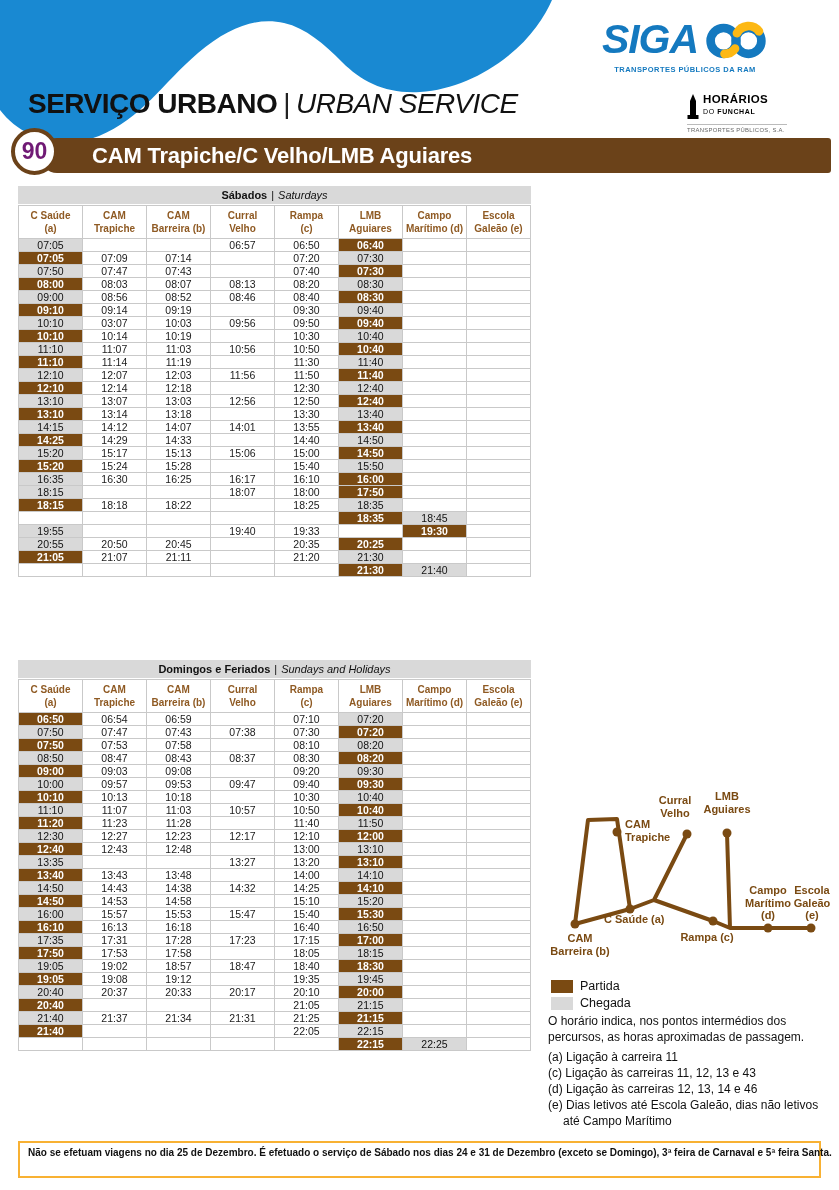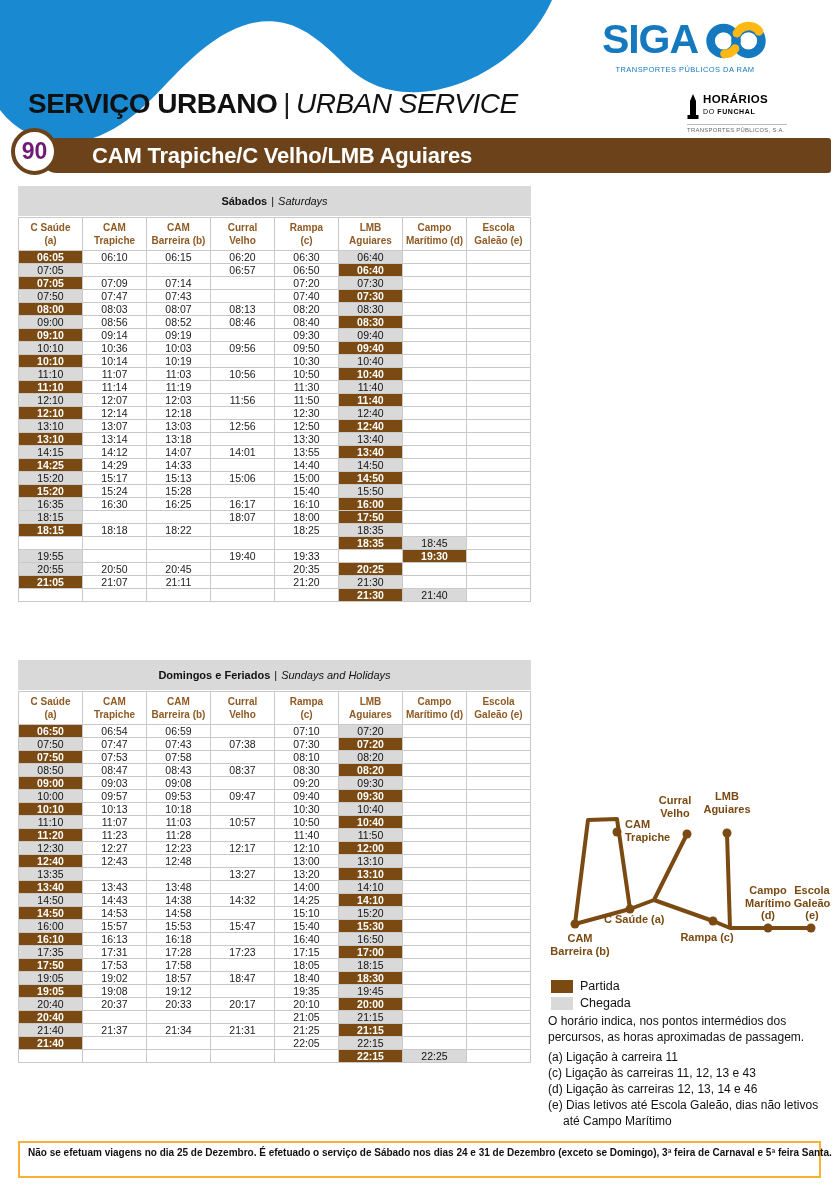--- a/index.html
+++ b/index.html
@@ -4,42 +4,42 @@
 <style>
   * { margin:0; padding:0; box-sizing:border-box; }
   html,body { background:#fff; }
   body { width:839px; height:1190px; position:relative; font-family:"Liberation Sans", sans-serif; overflow:hidden; color:#111; }
   .abs { position:absolute; }
 
   
   .wave { left:0; top:0; z-index:1; }
   .siga { left:596px; top:16px; width:178px; text-align:center; z-index:2; }
   .siga-row { display:flex; align-items:center; justify-content:center; gap:6px; }
-  .siga-word { font-size:41px; font-weight:bold; color:#1479BF; letter-spacing:-1px; line-height:1; }
-  .siga-tag { margin-top:3px; font-size:7.5px; font-weight:normal; color:#1479BF; letter-spacing:.45px; white-space:nowrap; }
+  .siga-word { font-size:41px; font-weight:bold; color:#1479BF; letter-spacing:-1px; line-height:1;font-style:italic; }
+  .siga-tag { margin-top:3px; font-size:7.5px; font-weight:bold; color:#1479BF; letter-spacing:.45px; white-space:nowrap; }
   .service-title { left:28px; top:88px; z-index:3; font-size:28px; letter-spacing:-.5px; white-space:nowrap; }
   .service-title .pt { font-weight:bold; }
   .service-title .sep { font-weight:300; color:#222; padding:0 6px; }
   .service-title .en { font-style:italic; font-weight:500; }
   .hf-logo { left:687px; top:94px; width:100px; z-index:2; }
   .hf-row { display:flex; align-items:flex-start; gap:4px; }
   .hf-name { line-height:1; }
   .hf-l1 { font-size:11.5px; font-weight:bold; letter-spacing:.4px; color:#000; }
   .hf-l2 { font-size:7px; letter-spacing:.6px; color:#000; margin-top:2px; }
   .hf-l2 b { font-weight:bold; }
   .hf-l3 { font-size:5.9px; color:#666; letter-spacing:.3px; margin-top:4px; border-top:1px solid #bbb; padding-top:2px; white-space:nowrap; }
 
   
   .banner-bar { left:40px; top:138px; width:791px; height:35px; background:#6B4219; border-radius:17px 3px 3px 17px; z-index:2; }
   .banner-title { color:#fff; font-weight:bold; font-size:22px; line-height:35px; padding-left:52px; letter-spacing:-.2px; white-space:nowrap; }
   .route-badge { left:11px; top:128px; width:47px; height:47px; border-radius:50%; background:#fff; border:4px solid #6B4219; color:#701a75; font-weight:bold; font-size:23px; display:flex; align-items:center; justify-content:center; z-index:3; }
 
   
   .tt-block { width:513px; z-index:2; }
-  .tt-title { height:30px; background:#D9D9D9; display:flex; align-items:center; justify-content:center; font-size:11px; margin-bottom:1px; }
+  .tt-title { height:18px; background:#D9D9D9; display:flex; align-items:center; justify-content:center; font-size:11px; margin-bottom:1px; }
   .tt-title .pt { font-weight:bold; }
   .tt-title .sep { padding:0 4px; font-weight:300; }
   .tt-title .en { font-style:italic; }
   table.tt { border-collapse:collapse; table-layout:fixed; width:513px; }
   .tt th { border:1px solid #C9C9C9; background:#fff; color:#8F5A23; font-size:10px; font-weight:bold; height:33px; line-height:1.3; text-align:center; vertical-align:middle; padding:0;margin-left:48px; }
   .tt td { border:1px solid #C9C9C9; height:13px; font-size:10.5px; text-align:center; vertical-align:middle; padding:0; color:#1a1a1a; background:#fff; }
   .tt td.p { background:#7A4A12; color:#fff; font-weight:bold; }
   .tt td.c { background:#D9D9D9; color:#111; }
 
   
@@ -124,30 +124,20 @@
             <th>CAM<br>Barreira (b)</th>
             <th>Curral<br>Velho</th>
             <th>Rampa<br>(c)</th>
             <th>LMB<br>Aguiares</th>
             <th>Campo<br>Marítimo (d)</th>
             <th>Escola<br>Galeão (e)</th>
           </tr>
         </thead>
         <tbody>
           <tr>
-            <td class="p">06:05</td>
-            <td>06:10</td>
-            <td>06:15</td>
-            <td>06:20</td>
-            <td>06:30</td>
-            <td class="c">06:40</td>
-            <td></td>
-            <td></td>
-          </tr>
-          <tr>
             <td class="c">07:05</td>
             <td></td>
             <td></td>
             <td>06:57</td>
             <td>06:50</td>
             <td class="p">06:40</td>
             <td></td>
             <td></td>
           </tr>
           <tr>
@@ -195,21 +185,21 @@
             <td>09:14</td>
             <td>09:19</td>
             <td></td>
             <td>09:30</td>
             <td class="c">09:40</td>
             <td></td>
             <td></td>
           </tr>
           <tr>
             <td class="c">10:10</td>
-            <td>10:36</td>
+            <td>03:07</td>
             <td>10:03</td>
             <td>09:56</td>
             <td>09:50</td>
             <td class="p">09:40</td>
             <td></td>
             <td></td>
           </tr>
           <tr>
             <td class="p">10:10</td>
             <td>10:14</td>

